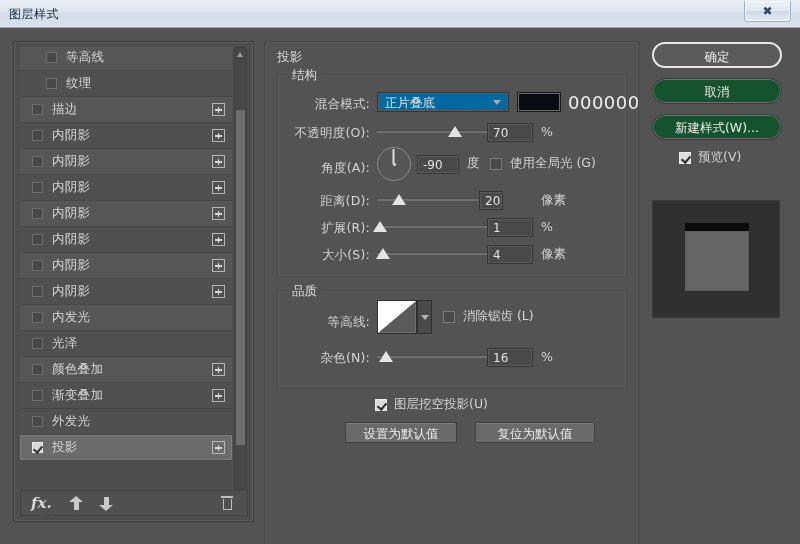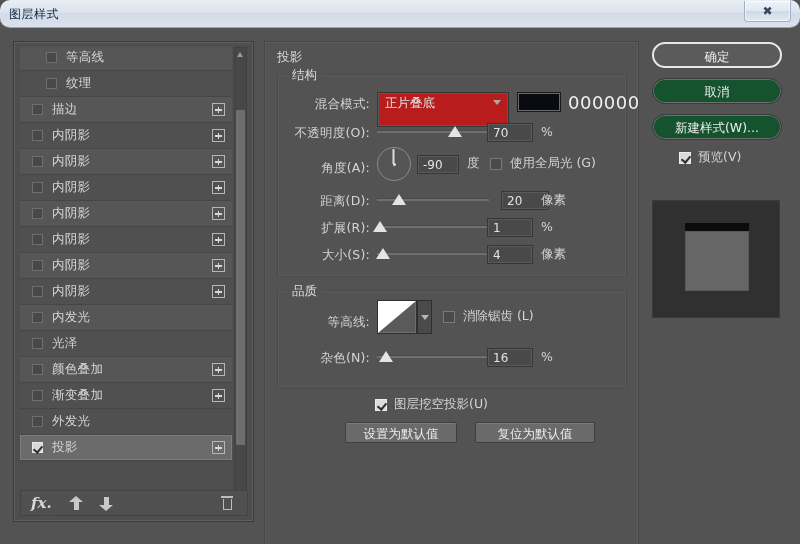--- a/index.html
+++ b/index.html
@@ -10,21 +10,20 @@
     -webkit-font-smoothing:none;
   }
   #app{position:relative;width:800px;height:544px;background:#535353;}
 
   
   .titlebar{
     position:absolute;left:0;top:0;width:800px;height:28px;
     background:linear-gradient(to bottom,#e9eef4 0%,#dde4ee 45%,#d2dbe7 50%,#dae1ec 100%);
     border-bottom:1px solid #9aa6b5;
     box-sizing:border-box;
-    border-radius:10px;
   }
   .titlebar-text{
     position:absolute;left:9px;top:6px;
     font-size:12px;color:#10253f;letter-spacing:0.5px;
   }
   .close-btn{
     position:absolute;right:9px;top:1px;width:47px;height:21px;
     border:1px solid #9fb0c4;border-top:none;
     border-radius:0 0 4px 4px;
     background:linear-gradient(to bottom,#eef3f9 0%,#dfe7f1 50%,#cfd9e6 51%,#e3eaf3 100%);
@@ -163,21 +162,21 @@
   .row-label{
     position:absolute;font-size:12.5px;color:#d4d4d4;text-align:right;
     white-space:nowrap;letter-spacing:.2px;
   }
   .unit{
     position:absolute;font-size:12.5px;color:#d4d4d4;
   }
 
   
   .select{
-    position:absolute;height:35px;background:#b91c1c;
+    position:absolute;height:20px;background:#0369a1;
     border:1px solid #363636;box-shadow:inset 0 0 0 1px #5a5a5a;
     box-sizing:border-box;
     padding-left:30px;
   }
   .select span{
     position:absolute;left:7px;top:2px;font-size:12.5px;color:#e0e0e0;
   }
   .select .chev{
     position:absolute;right:7px;top:7px;width:0;height:0;
     border-left:4px solid transparent;border-right:4px solid transparent;
@@ -455,21 +454,21 @@
       </div>
       <div class="unit" style="left:202px;top:113px;">度</div>
       <div class="cb" style="left:225px;top:116px;"></div>
       <div class="cb-label" style="left:245px;top:113px;">使用全局光 (G)</div>
 
       <div class="row-label" style="left:0px;top:151px;width:105px;">距离(D):</div>
       <div class="slider" style="left:112px;top:150px;width:112px;">
         <div class="track"></div>
         <div class="thumb" style="left:20%;"></div>
       </div>
-      <div class="numfield" style="left:236px;top:149px;width:48px;">
+      <div class="numfield" style="left:214px;top:149px;width:24px;">
         <span>20</span>
       </div>
       <div class="unit" style="left:276px;top:150px;">像素</div>
 
       <div class="row-label" style="left:0px;top:178px;width:105px;">扩展(R):</div>
       <div class="slider" style="left:112px;top:177px;width:112px;">
         <div class="track"></div>
         <div class="thumb" style="left:3%;"></div>
       </div>
       <div class="numfield" style="left:222px;top:176px;width:46px;">

